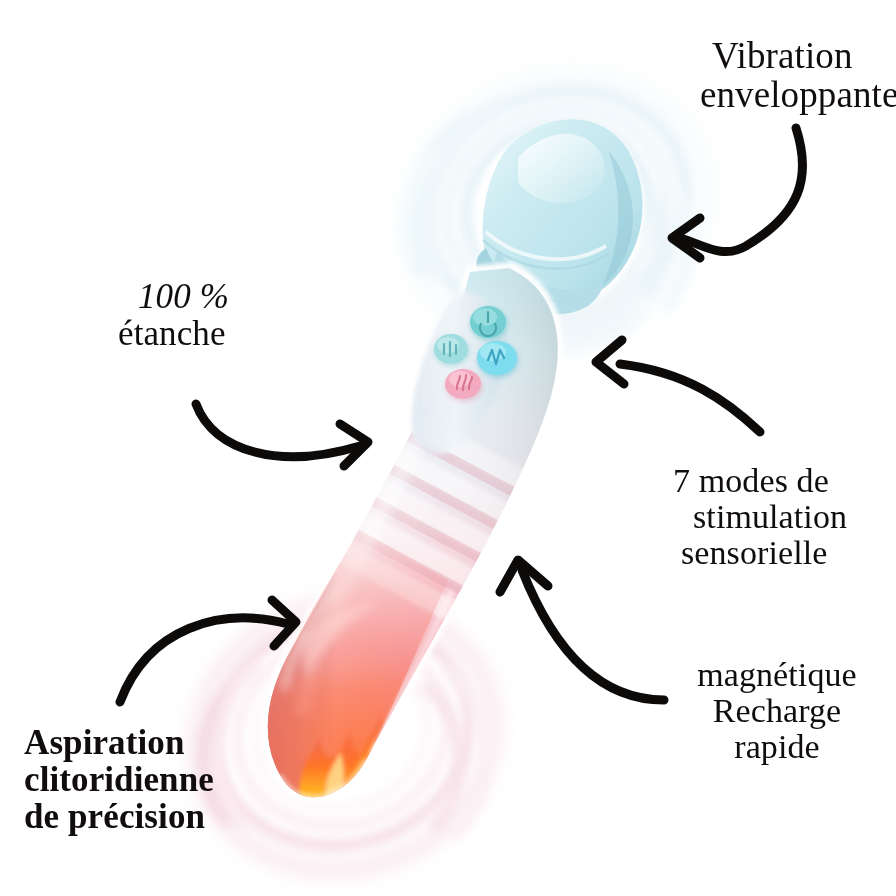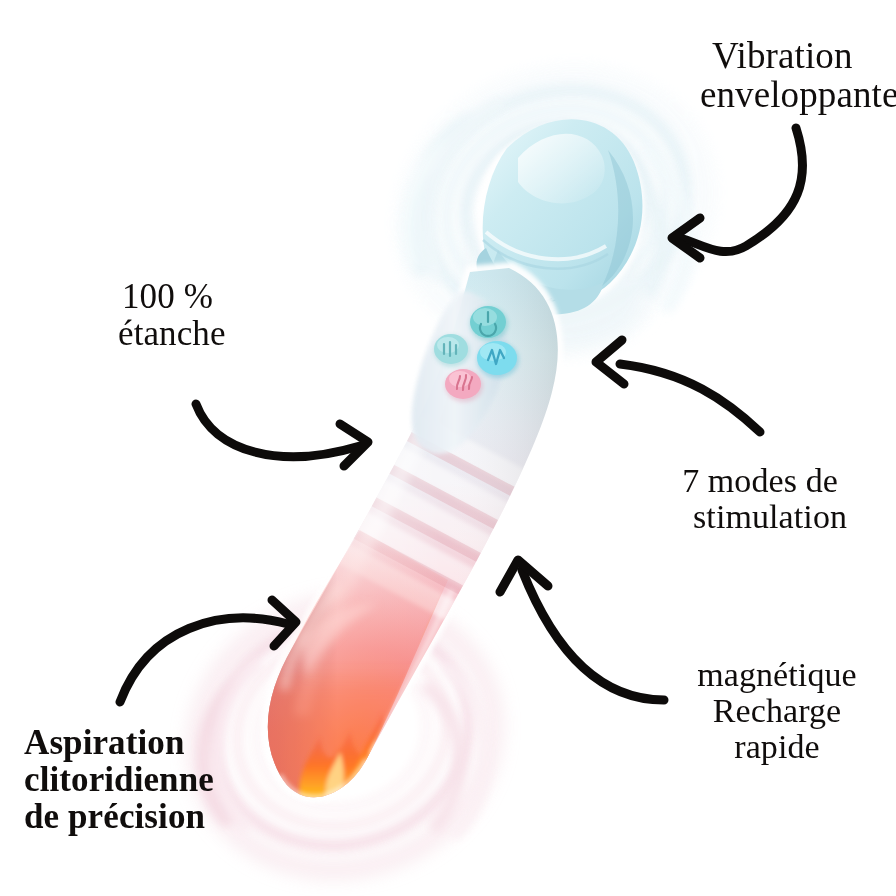--- a/index.html
+++ b/index.html
@@ -22,23 +22,23 @@
     white-space:nowrap;
     z-index:40;
   }
   .callout .ln{display:block;}
 
   #c-vibration{top:36px;left:700px;font-size:37px;text-align:left;}
   #c-vibration .ln:nth-child(1){margin-left:12px;}
   #c-vibration .ln:nth-child(2){margin-left:0px;}
 
   #c-etanche{top:278px;left:118px;font-size:35px;text-align:left;}
-  #c-etanche .ln:nth-child(1){margin-left:4px;}
-
-  #c-modes{top:463px;left:673px;font-size:34px;text-align:center;}
+  #c-etanche .ln:nth-child(1){margin-left:20px;font-style:italic;}
+
+  #c-modes{top:463px;left:673px;font-size:34px;text-align:left;}
   #c-modes .ln:nth-child(2){margin-left:20px;}
   #c-modes .ln:nth-child(3){margin-left:8px;}
 
   #c-recharge{top:657px;left:683px;font-size:34px;text-align:center;width:188px;}
 
   #c-aspiration{top:724px;left:24px;font-size:35px;text-align:left;font-weight:bold;}
 
   
   svg.layer{position:absolute;left:0;top:0;width:896px;height:896px;}
   #art{z-index:10;}
@@ -374,20 +374,21 @@
   </div>
 
   <div class="callout" id="c-etanche">
     <span class="ln">100 %</span>
     <span class="ln">étanche</span>
   </div>
 
   <div class="callout" id="c-modes">
     <span class="ln">7 modes de</span>
     <span class="ln">stimulation</span>
+    <span class="ln">sensorielle</span>
   </div>
 
   <div class="callout" id="c-recharge">
     <span class="ln">magnétique</span>
     <span class="ln">Recharge</span>
     <span class="ln">rapide</span>
   </div>
 
   <div class="callout" id="c-aspiration">
     <span class="ln">Aspiration</span>

